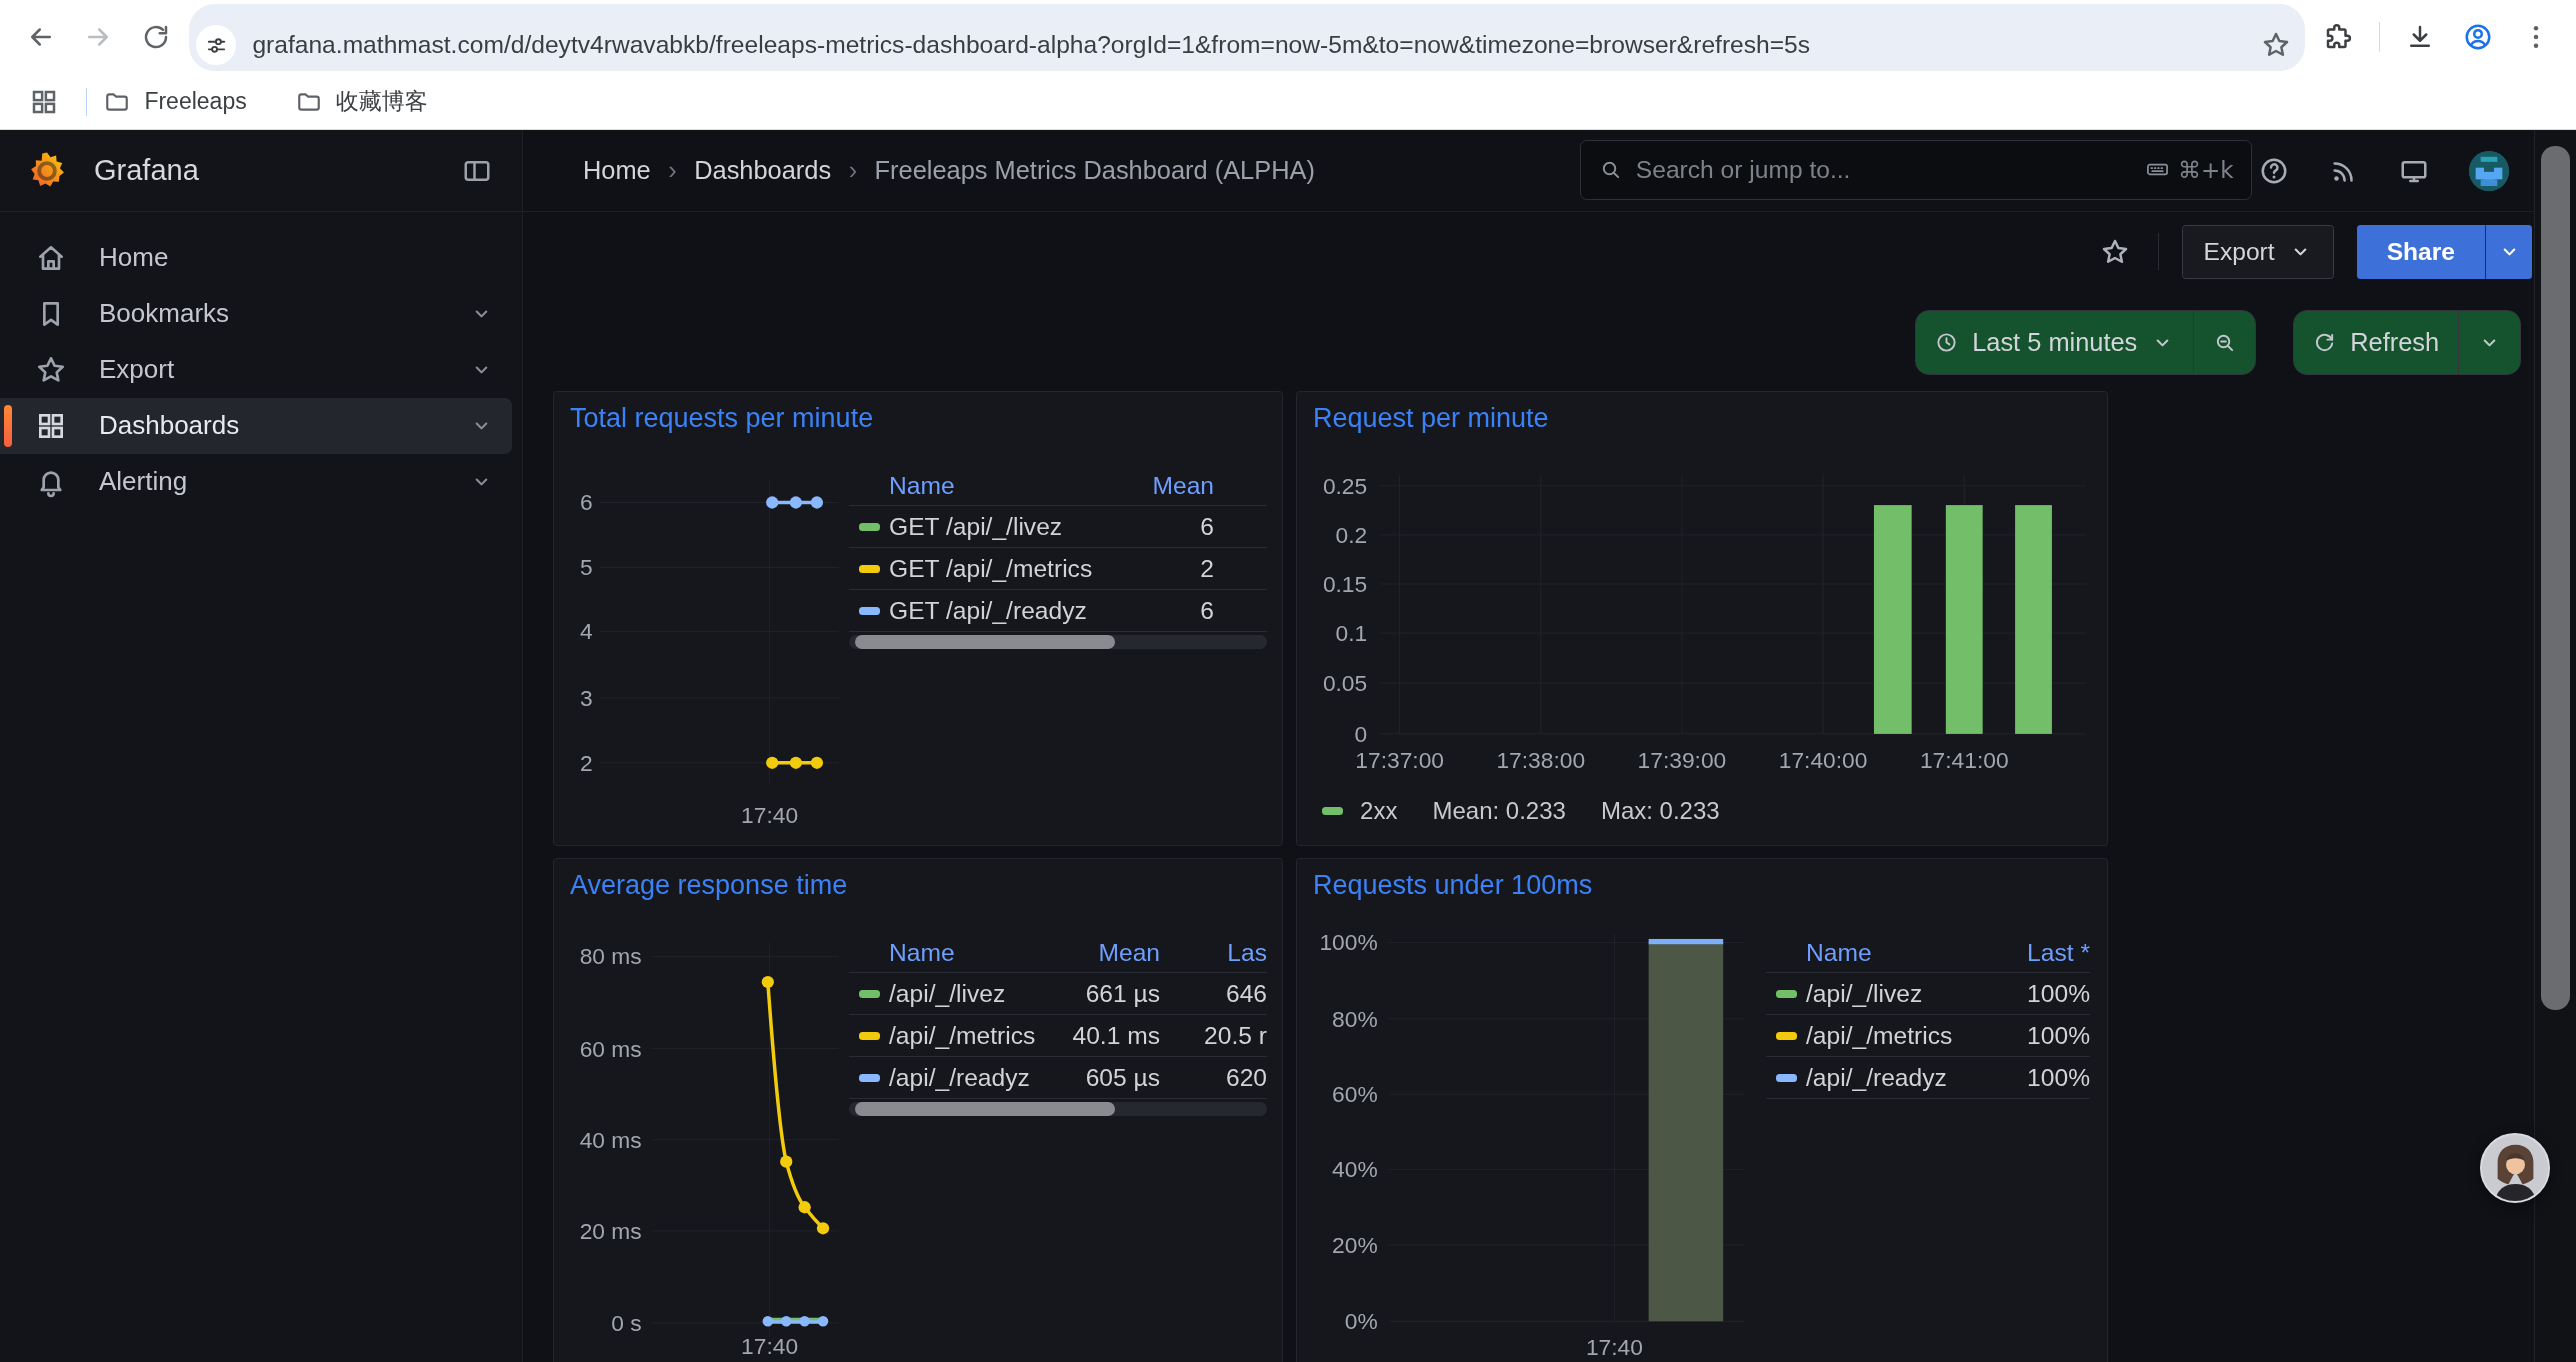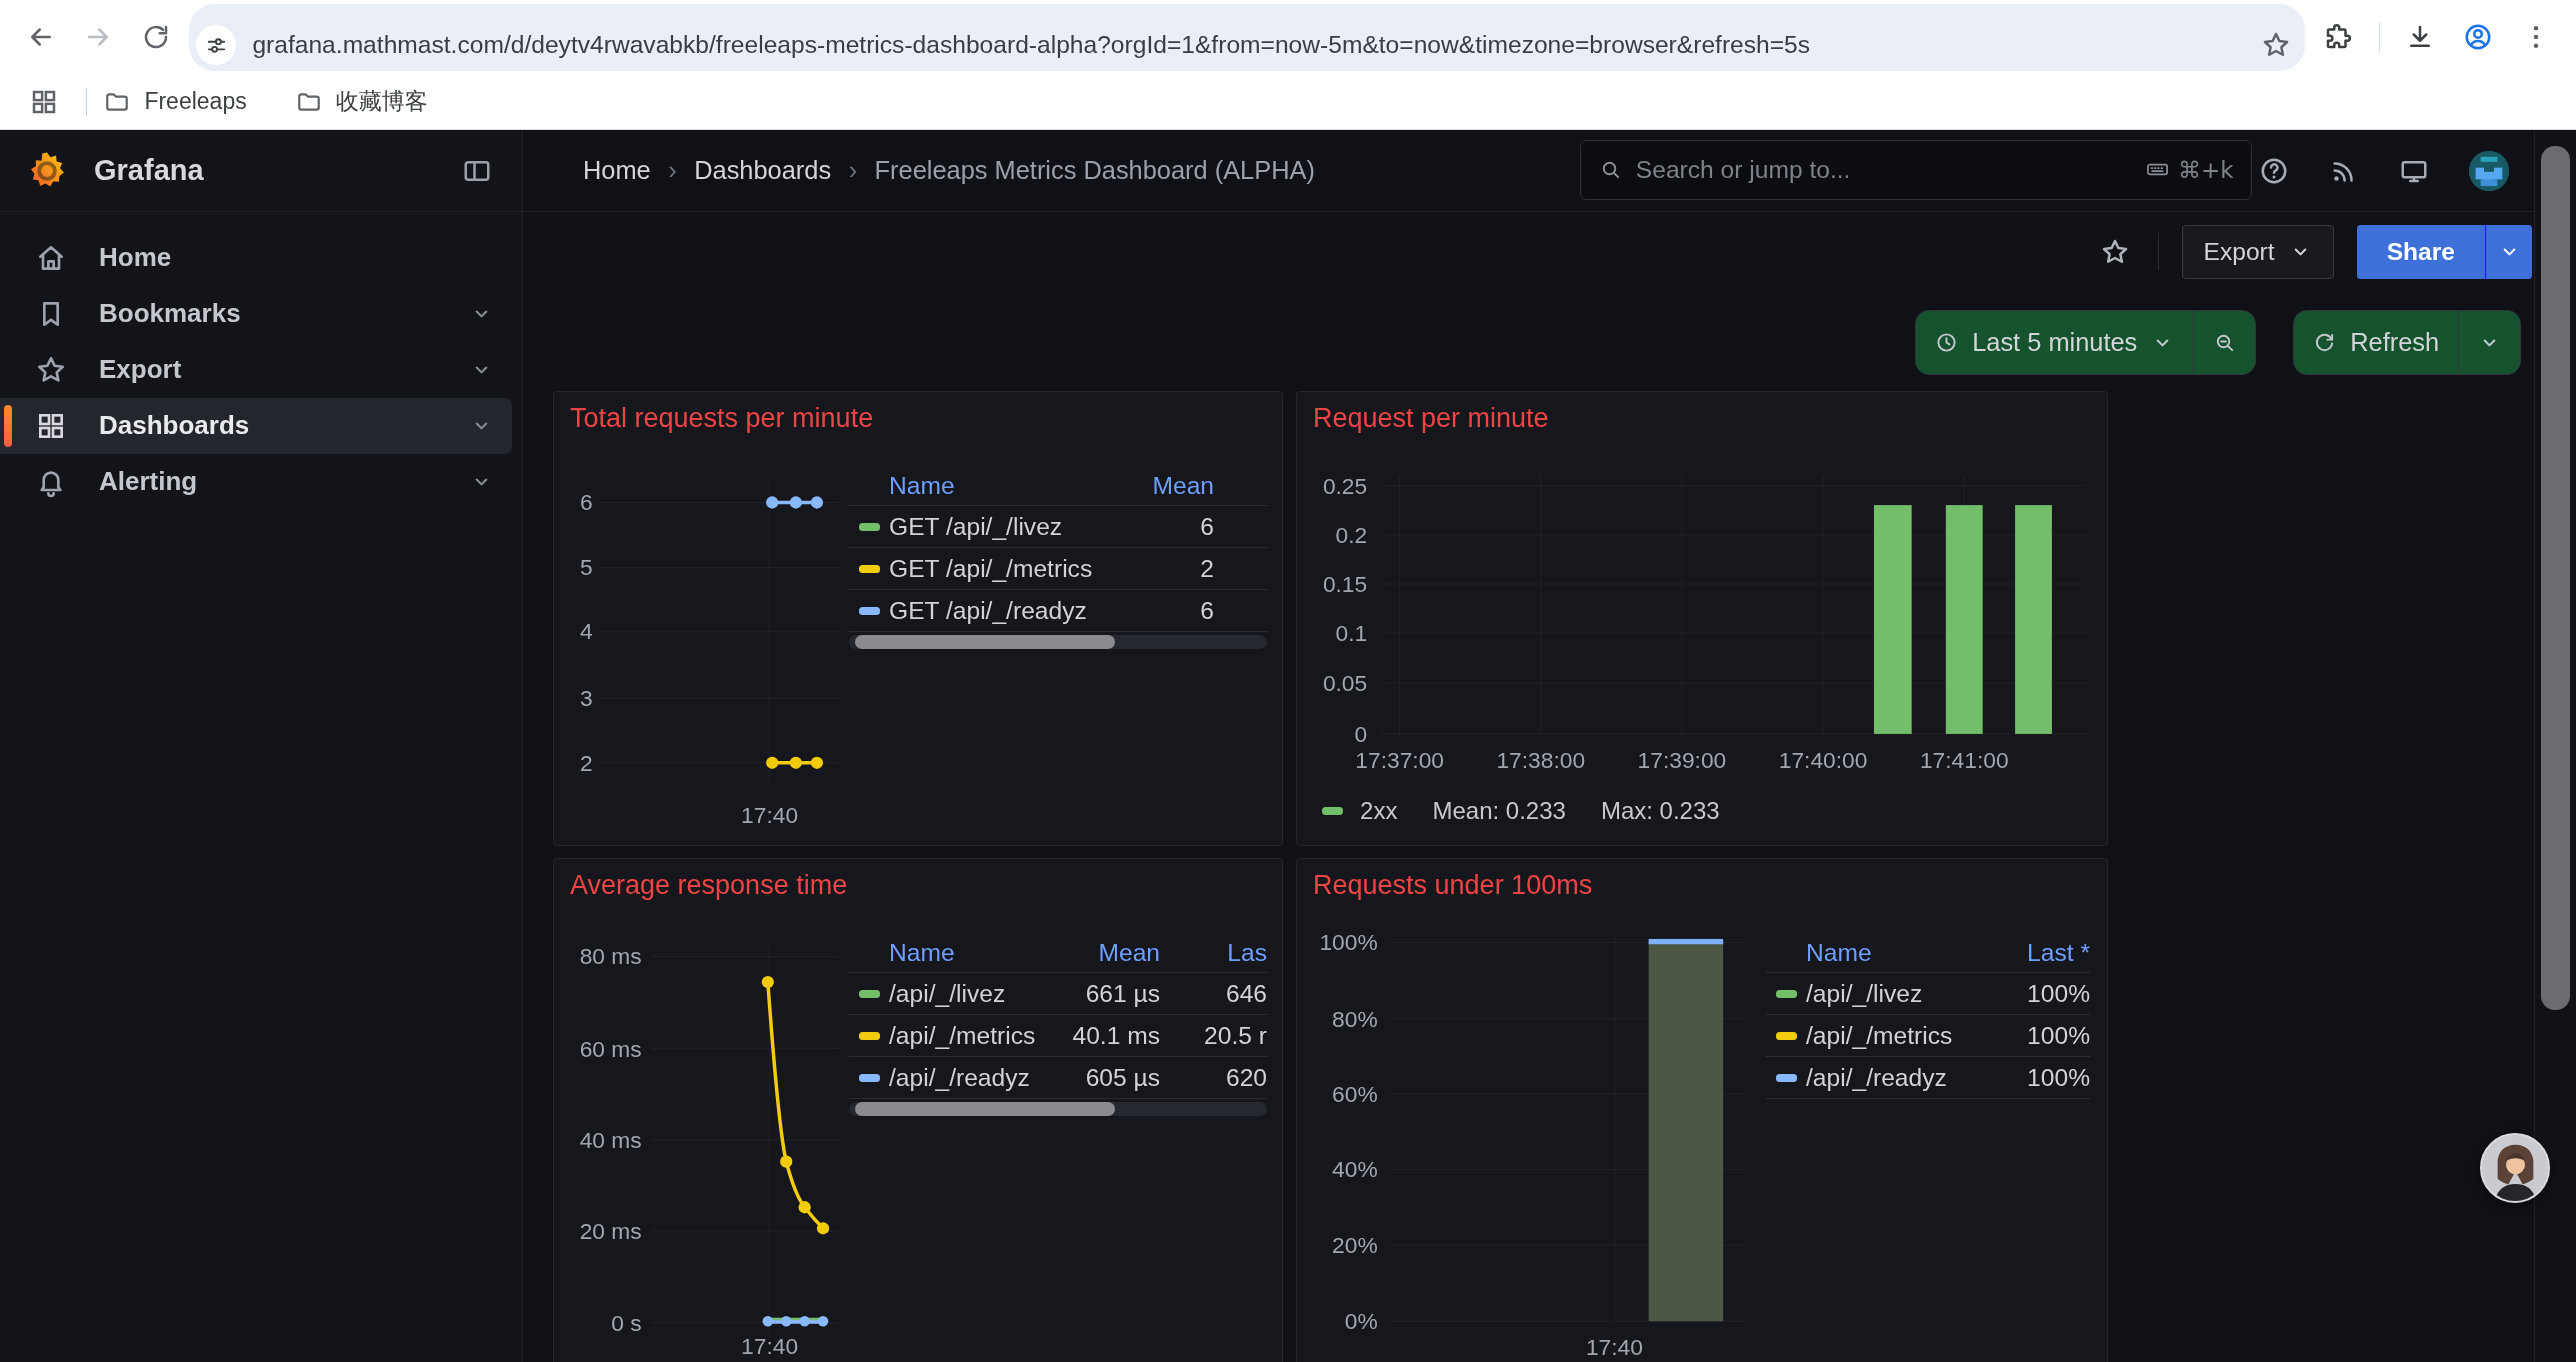--- a/index.html
+++ b/index.html
@@ -32,21 +32,21 @@
     box-sizing:border-box;color:#3C4043;font-size:23px;}
   .bk-apps{width:42px;height:42px;color:#5F6368;}
   .bk-divider{width:0.9px;height:28px;background:#BDD3F5;margin:0 17.5px 0 21px;}
   .bk-item{display:flex;align-items:center;gap:14px;margin-right:49px;color:#3C4043;}
   .bk-item .ic{color:#5F6368;width:26px;height:26px;}
 
   
   .gf{position:absolute;top:130px;left:0;right:0;bottom:0;background:#0F1116;color:#CCCCDC;}
 
   .sidebar{position:absolute;left:0;top:0;width:523px;bottom:0;background:#121419;
-    border-right:0.9px solid #1E2026;box-sizing:border-box;font-weight:bold;}
+    border-right:0.9px solid #1E2026;box-sizing:border-box;}
   .brand{height:81px;border-bottom:0.9px solid #1E2026;display:flex;align-items:center;
     padding:0 26px;}
   .logo{width:42px;height:42px;display:block;}
   .brand-title{font-size:29px;color:#D8D9DE;margin-left:26px;flex:1;}
   .collapse-btn{width:39px;height:39px;color:#9DA2AA;}
   .nav{padding-top:17.5px;}
   .nav-item{position:relative;height:56px;display:flex;align-items:center;
     padding-left:35px;font-size:26px;color:#C4C7CE;margin-right:10.5px;}
   .nav-item .nicon{color:#9DA2AC;width:32px;height:32px;flex:0 0 auto;}
   .nav-item .nlabel{margin-left:32px;}
@@ -98,21 +98,21 @@
 
   
   .panel{position:absolute;background:#15171C;border:0.9px solid #24262D;border-radius:3.5px;
     box-sizing:border-box;}
   .p1{left:553px;top:261px;width:730px;height:455px;}
   .p2{left:1296px;top:261px;width:812px;height:455px;}
   .p3{left:2123px;top:261px;width:401px;height:455px;}
   .p4{left:553px;top:728px;width:730px;height:544px;}
   .p5{left:1296px;top:728px;width:812px;height:544px;}
   .ptitle{position:absolute;left:16px;top:10.5px;font-size:27px;font-weight:500;
-    color:#ef4444;margin:0;}
+    color:#3b82f6;margin:0;}
   .psvg{position:absolute;left:0;top:0;}
   .at{fill:#A2A7AF;font-size:26px;font-family:"Liberation Sans","DejaVu Sans",sans-serif;}
   .grid{stroke:#23252C;stroke-width:1;}
 
   .ltab{position:absolute;font-size:24.6px;color:#D2D3D9;}
   .lt-p1,.lt-p4{left:295px;top:74px;width:418px;}
   .lt-p5{left:469px;top:74px;width:324px;}
   .hrow,.drow{display:grid;align-items:center;border-bottom:0.9px solid #2A2C33;
     white-space:nowrap;}
   .hrow{height:39px;color:#6E9FFF;font-weight:500;}

